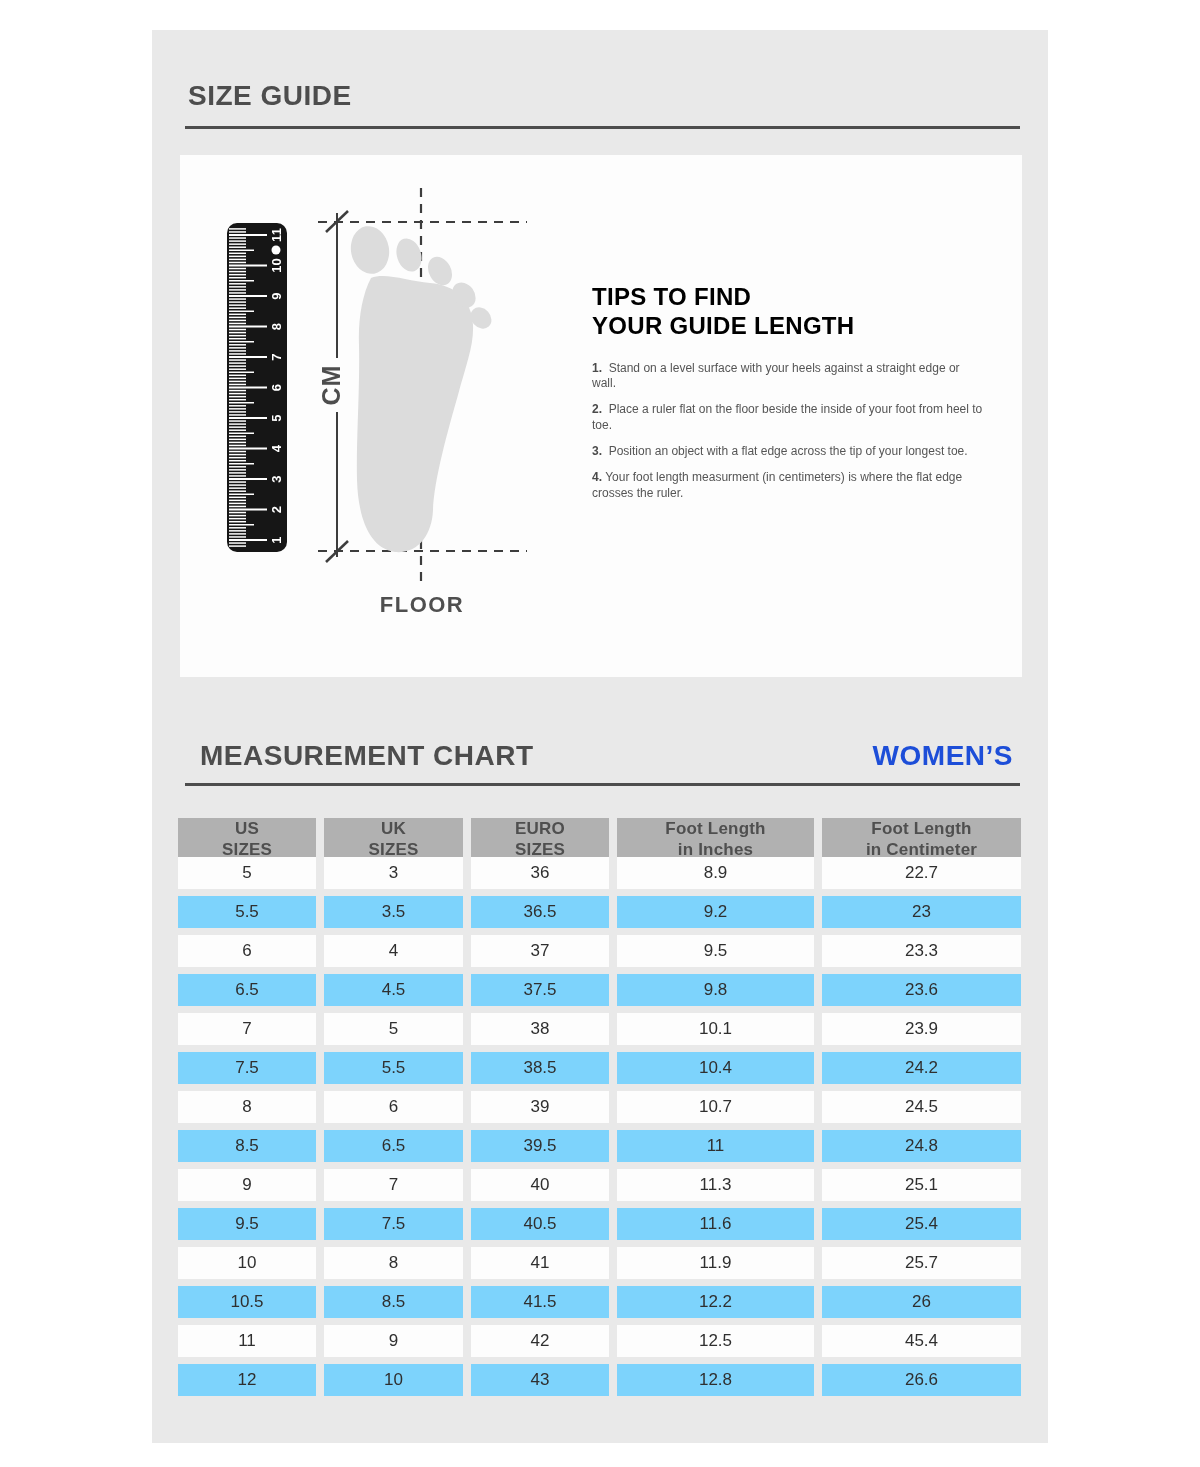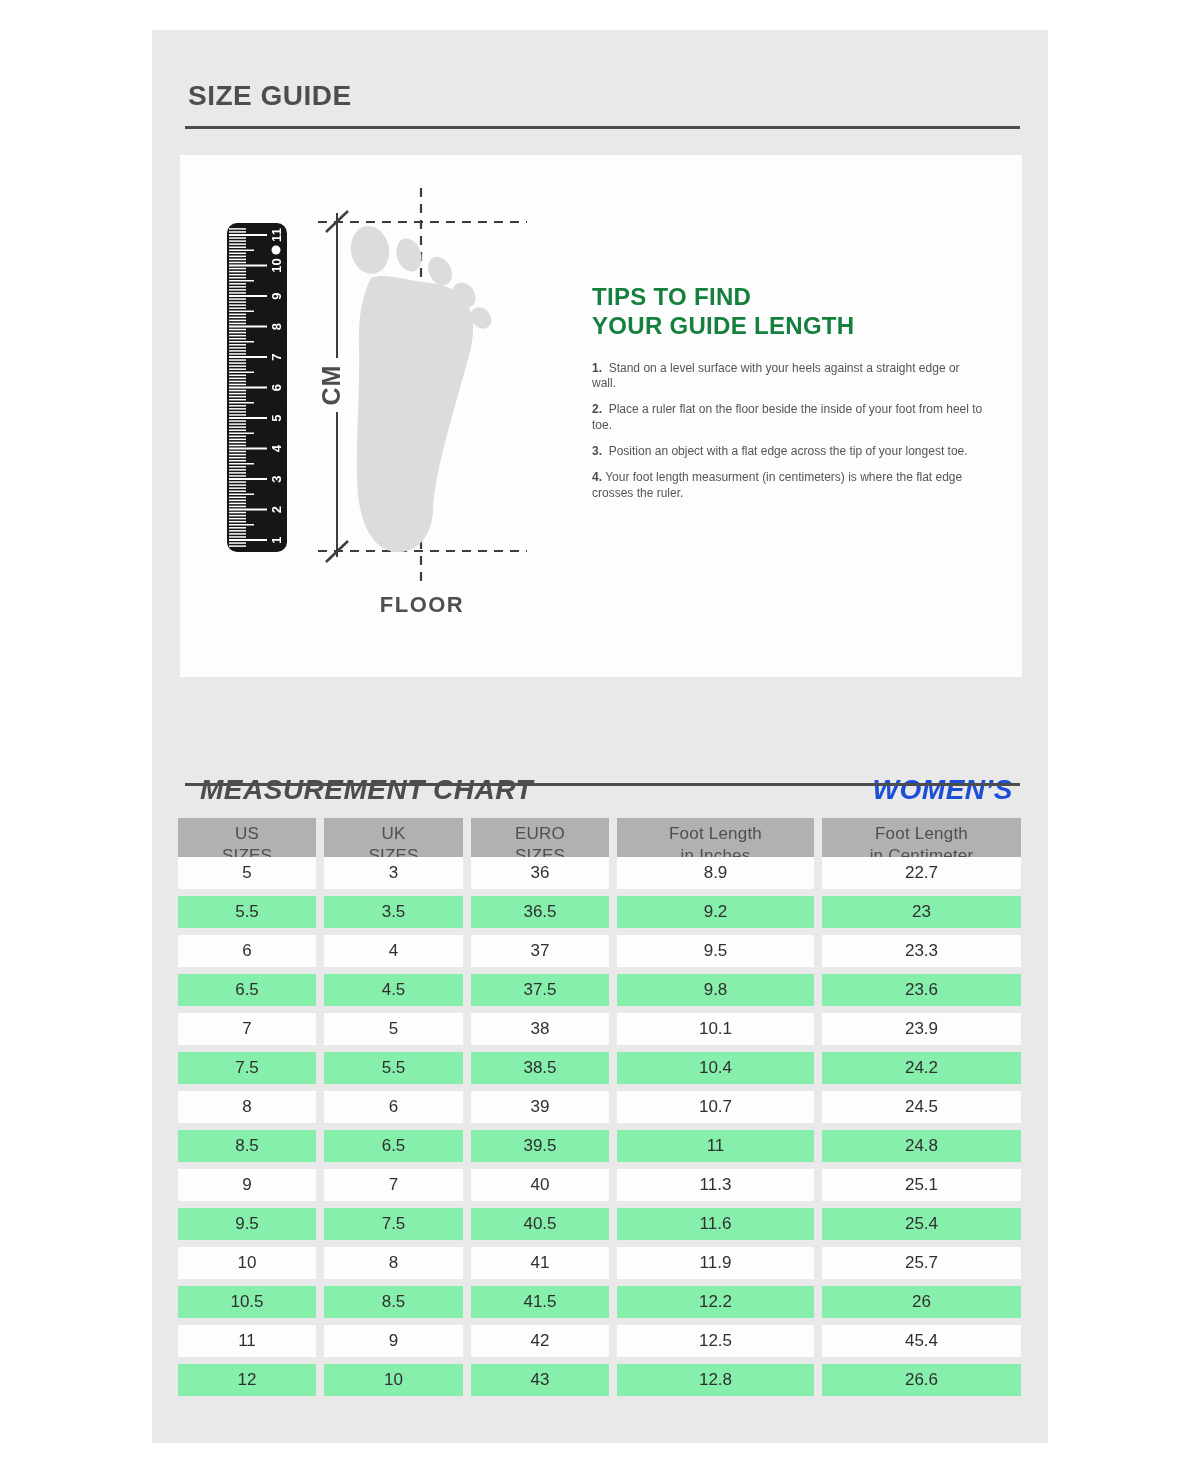--- a/index.html
+++ b/index.html
@@ -26,58 +26,58 @@
   .rule-2 { top: 753px; }
   .card {
     position: absolute; left: 28px; top: 125px;
     width: 842px; height: 522px; background: #fdfdfd;
   }
   .diagram-svg { position: absolute; left: 0; top: 0; }
   .tips {
     position: absolute; left: 412px; top: 128px; width: 392px;
   }
   .tips-heading {
-    font-size: 24px; font-weight: bold; color: #15803d;
+    font-size: 24px; font-weight: bold; color: #000000;
     line-height: 1.2; letter-spacing: 0.3px; margin-bottom: 20px;
   }
   .tips p {
     font-size: 12px; color: #555555; line-height: 1.28; margin-bottom: 11px;
   }
   .tips p b { color: #4a4a4a; }
   .chart-header-row {
-    position: absolute; left: 48px; right: 35px; top: 744px;
-    display: flex; justify-content: space-between; align-items: flex-end; font-style: italic;
+    position: absolute; left: 48px; right: 35px; top: 710px;
+    display: flex; justify-content: space-between; align-items: flex-end;
   }
   .chart-title {
     font-size: 28px; font-weight: bold; letter-spacing: 0.5px; color: #4d4d4d;
   }
   .chart-category {
     font-size: 28px; font-weight: bold; letter-spacing: 0.5px; color: #1d4ed8;
   }
   .size-table {
     position: absolute; left: 26px; top: 788px; width: 844px;
     display: grid;
     grid-template-columns: 138px 139px 138px 197px 199px;
     grid-auto-rows: 32px;
     column-gap: 8px; row-gap: 7px;
   }
   .size-table .hcell {
     grid-row: 1; height: 53px;
     background: #b1b1b1; color: #4f4f4f;
-    display: flex; flex-direction: column; align-items: center; justify-content: center;
-    font-size: 17px; font-weight: normal; line-height: 1.25; letter-spacing: 0.2px;
+    display: flex; flex-direction: column; align-items: center; justify-content: flex-start;
+    font-size: 17px; font-weight: bold; line-height: 1.25; letter-spacing: 0.2px;
     text-align: center;
   }
   .size-table .trow { display: contents; }
   .size-table .cell {
     height: 32px; line-height: 32px; text-align: center;
     font-size: 17px; color: #2f2f2f;
   }
   .trow.odd .cell { background: #fdfdfd; }
-  .trow.even .cell { background: #86efac; }
+  .trow.even .cell { background: #7dd3fc; }
 </style>
 </head>
 <body>
 
 <div class="panel">
 
   <h1 class="page-title">SIZE GUIDE</h1>
   <div class="rule rule-1"></div>
 
   <div class="card">

